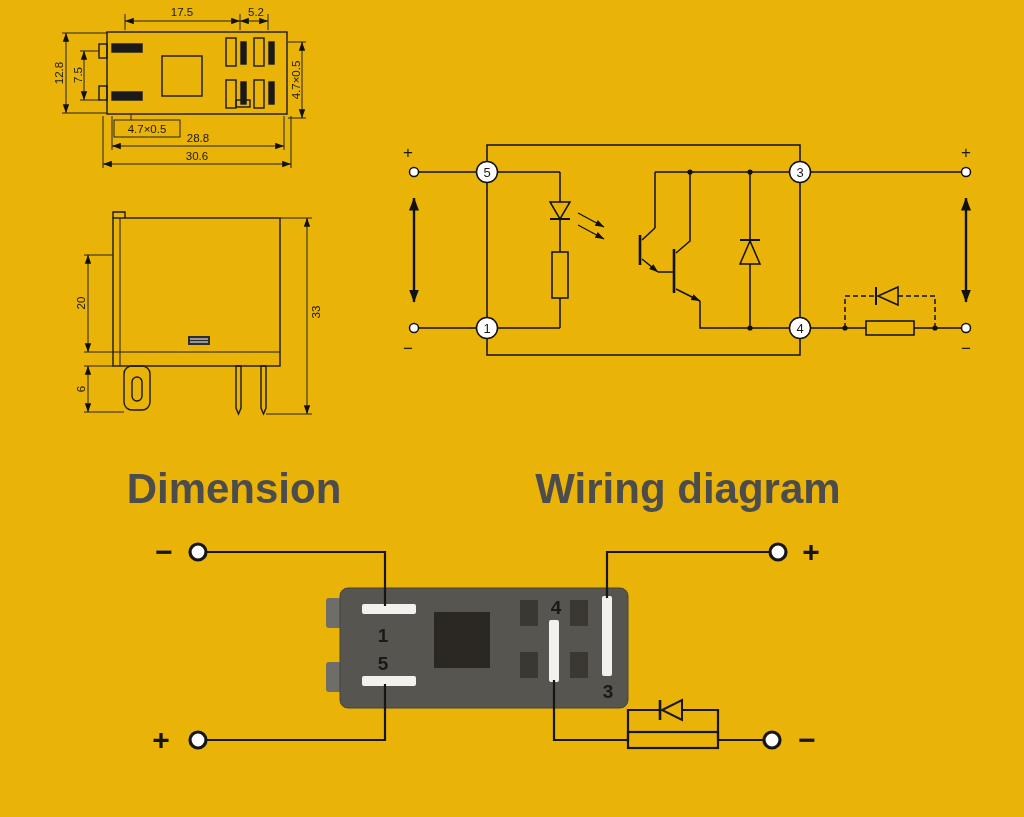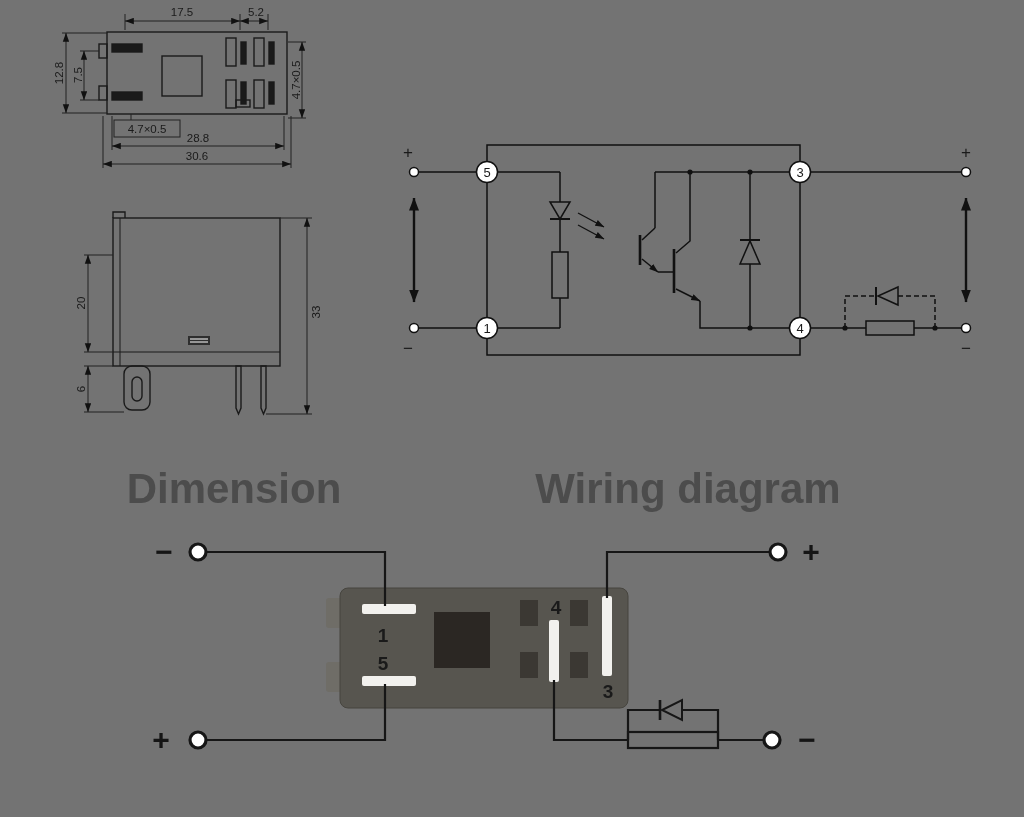--- a/index.html
+++ b/index.html
@@ -1,16 +1,16 @@
 <!DOCTYPE html>
 <html><head>
 <meta charset="utf-8">
 <style>
   html,body{margin:0;padding:0;background:#ffffff;}
-  .stage{position:relative;width:1024px;height:817px;background:#737373;overflow:hidden;}
+  .stage{position:relative;width:1024px;height:817px;background:#eab308;overflow:hidden;}
   svg{font-family:"Liberation Sans",sans-serif;}
   text{fill:#1a1a1a;}
   .dimtxt{font-size:11.5px;}
   .headtxt{font-size:42px;font-weight:bold;fill:#4c4c4c;}
   .pintxt{font-size:13px;}
   .poltxt{font-size:17px;}
   .photopol{font-size:30px;font-weight:bold;fill:#151515;}
   .photolbl{font-size:19px;font-weight:600;}
 </style>
 </head>

